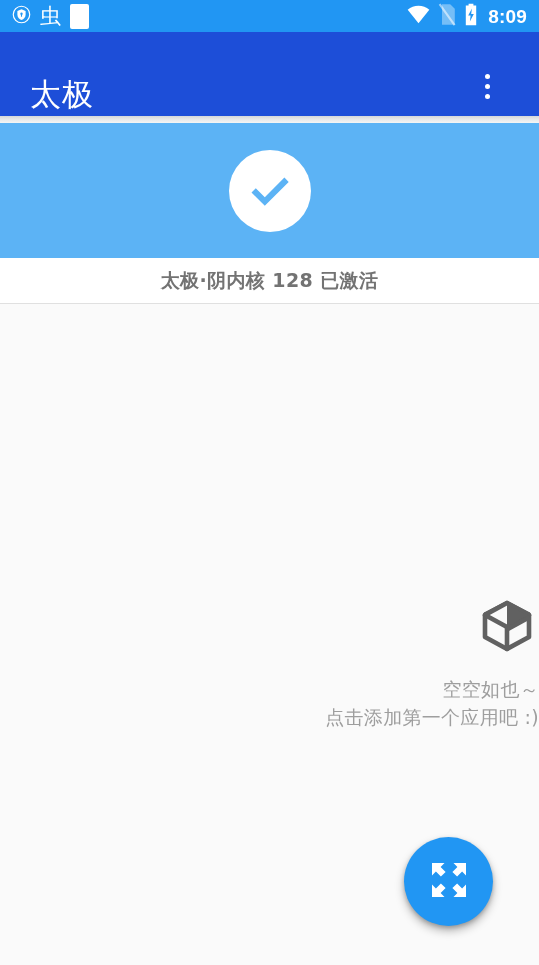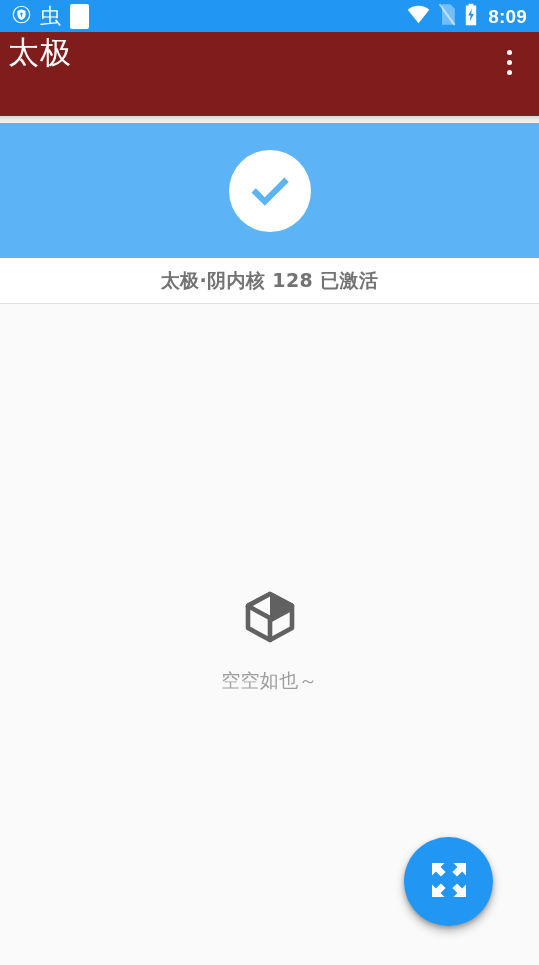--- a/index.html
+++ b/index.html
@@ -50,23 +50,23 @@
     font-weight:bold;
     letter-spacing:0.2px;
     line-height:19px;
     margin-left:2px;
   }
 
   
   .app-bar {
     position:absolute; top:32px; left:0;
     width:539px; height:84px;
-    background:#7f1d1d;
-    display:flex; align-items:flex-start;
-    padding:0 8px;
+    background:#1d4ed8;
+    display:flex; align-items:flex-end;
+    padding:0 30px;
   }
   .app-title {
     color:#ffffff;
     font-size:31px;
     font-weight:400;
     letter-spacing:1px;
     font-family:"DejaVu Sans","Liberation Sans",sans-serif;
   }
   .overflow-menu {
     margin-left:auto;
@@ -124,23 +124,23 @@
   }
 
   
   .content-area {
     position:absolute; top:304px; left:0;
     width:539px; height:661px;
     background:#FAFAFA;
   }
   .empty-state {
     position:absolute;
-    top:280px; left:0; width:539px;
+    top:289px; left:0; width:539px;
     display:flex; flex-direction:column;
-    align-items:center;
+    align-items:flex-end;
   }
   .empty-icon { margin-bottom:14px; }
   .empty-line {
     color:#9E9E9E;
     font-size:19px;
     line-height:28px;
     letter-spacing:0.3px;
     font-family:"DejaVu Sans","Liberation Sans",sans-serif;
     text-align:center;
   }
@@ -248,20 +248,21 @@
             <path d="M32 34 L32 56"></path>
           </g>
           <path d="M32 10 L54 22 L32 34 Z" fill="#616161"></path>
           <path d="M10 22 L32 10 L32 34 L10 22 Z" fill="none"></path>
           <path d="M32 34 L54 22 L54 27 L32 39 Z" fill="#616161"></path>
           <path d="M9 23.5 L32 11.5 L55 23.5 L55 19.5 L32 7.5 L9 19.5 Z" fill="#616161"></path>
         </svg>
       </span>
 
       <span class="empty-line">空空如也～</span>
+      <span class="empty-line">点击添加第一个应用吧 :)</span>
     </div>
   </div>
 
   <button class="fab" aria-label="Add application">
     <span>
       <svg width="40" height="40" viewBox="0 0 40 40">
         <g fill="#ffffff">
 
           <path d="M3 3 H15.5 L11.6 6.9 L16.6 11.9 L11.9 16.6 L6.9 11.6 L3 15.5 Z"></path>
 

